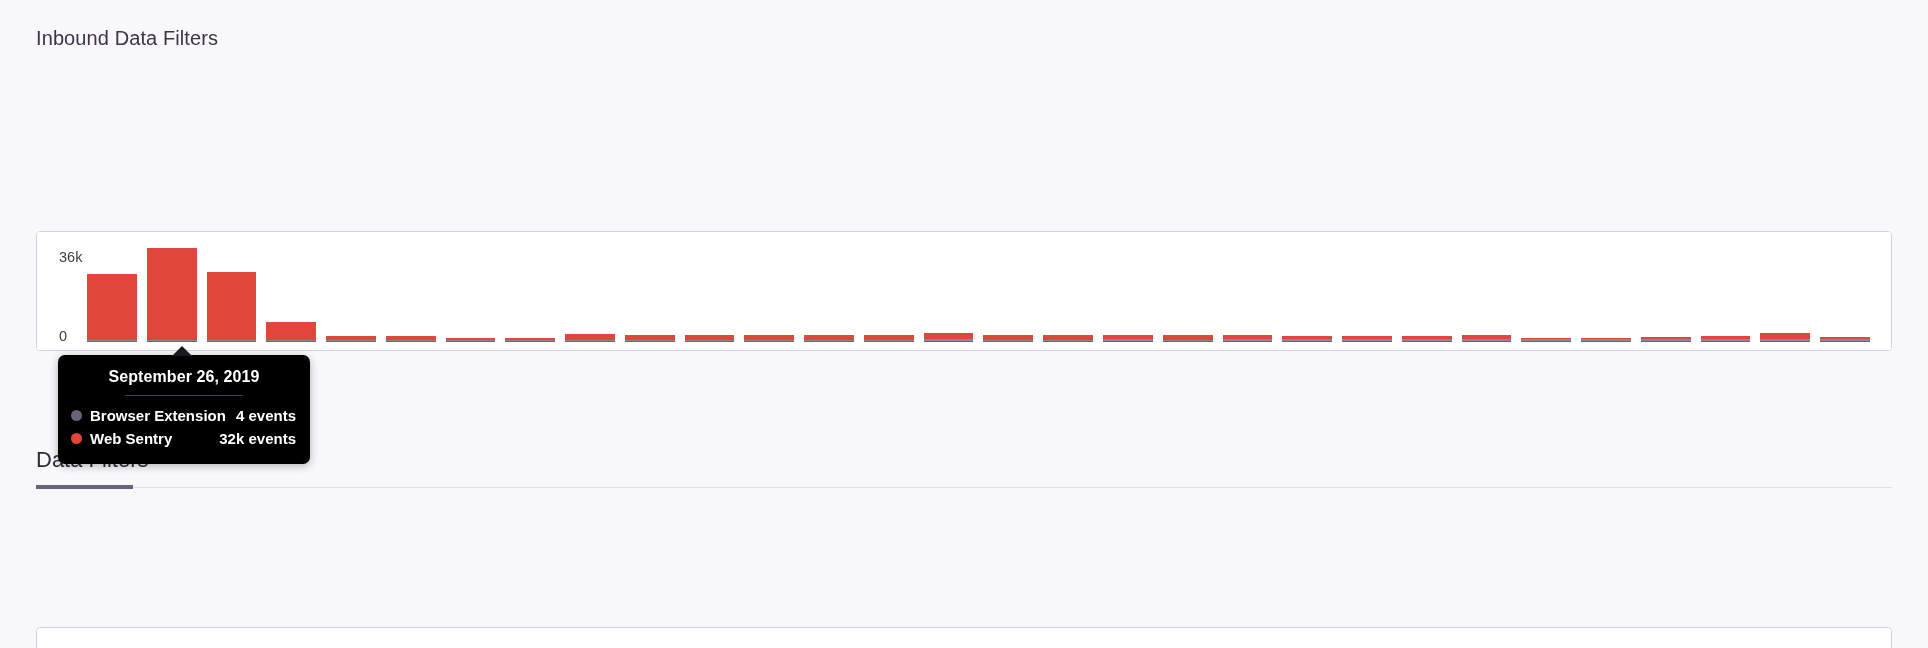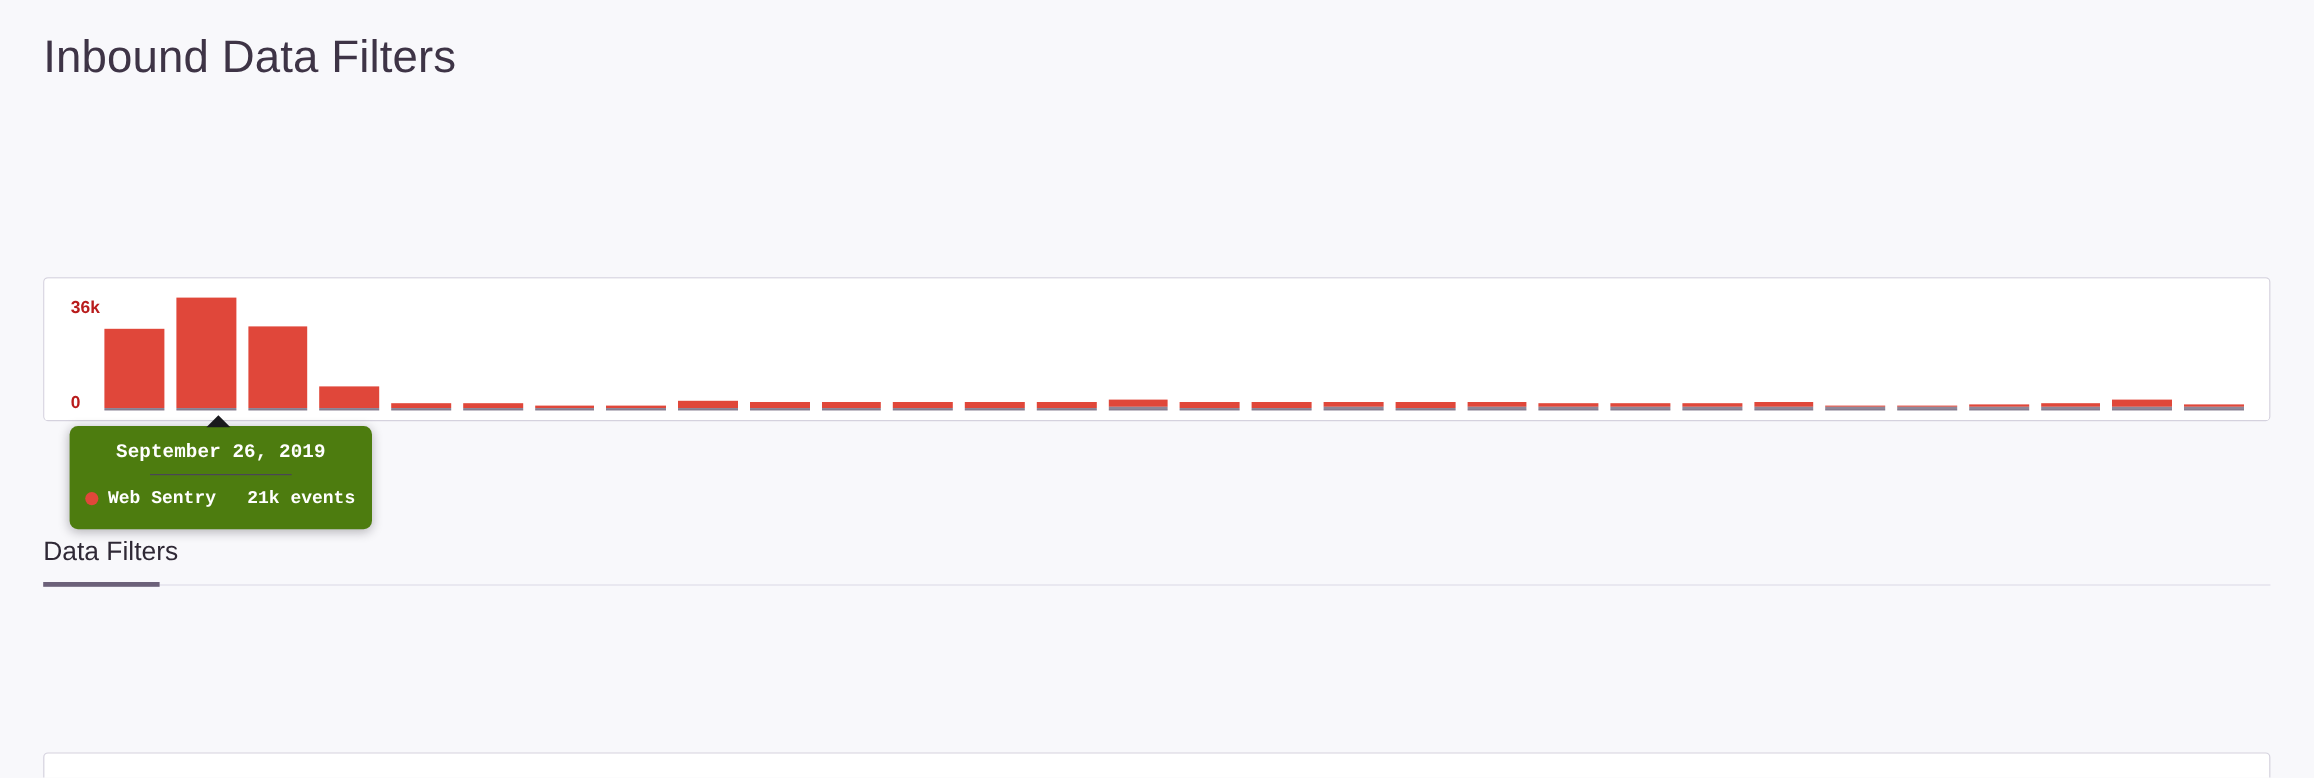--- a/index.html
+++ b/index.html
@@ -22,21 +22,21 @@
     width: 1928px;
     height: 648px;
     padding: 0 36px;
   }
 
   
   .page-title {
     position: absolute;
     left: 36px;
     top: 26px;
-    font-size: 38px;
+    font-size: 20px;
     font-weight: 400;
     letter-spacing: 0.1px;
     color: #3e3446;
     line-height: 1.2;
   }
 
   .page-desc {
     position: absolute;
     left: 36px;
     top: 118px;
@@ -88,22 +88,22 @@
     position: absolute;
     left: 0;
     top: 0;
     right: 0;
     bottom: 0;
   }
 
   .axis-label {
     position: absolute;
     font-size: 14.5px;
-    color: #b91c1c;
-    font-weight: 700;
+    color: #404040;
+    font-weight: 400;
     line-height: 1;
   }
   .axis-label.max { left: 22px; top: 18px; }
   .axis-label.min { left: 22px; bottom: 7px; }
 
   .bars {
     position: absolute;
     left: 45px;
     right: 16px;
     bottom: 8px;
@@ -126,27 +126,26 @@
     width: 100%;
     display: block;
   }
 
   
   .tooltip {
     position: absolute;
     left: 58px;
     top: 355px;
     width: 252px;
-    background: #4d7c0f;
+    background: #000000;
     border-radius: 7px;
     padding: 13px 0 14px 0;
     z-index: 40;
     box-shadow: 0 2px 9px rgba(20,18,28,.30);
     color: #ffffff;
-    font-family: Liberation Mono, monospace;
   }
 
   .tooltip-arrow {
     position: absolute;
     top: -9px;
     left: 114px;
     width: 0; height: 0;
     border-left: 10px solid transparent;
     border-right: 10px solid transparent;
     border-bottom: 10px solid #19191d;
@@ -418,20 +417,25 @@
   <div class="tooltip">
     <div class="tooltip-arrow"></div>
 
     <div class="tt-date">September 26, 2019</div>
 
     <div class="tt-divider"></div>
 
 
     <div id="tt-rows">
         <div class="tt-row">
+          <span class="tt-dot" style="background: rgb(108, 97, 121);"></span>
+          <span class="tt-name">Browser Extension</span>
+          <span class="tt-val">4 events</span>
+        </div>
+        <div class="tt-row">
           <span class="tt-dot" style="background: rgb(224, 71, 58);"></span>
           <span class="tt-name">Web Sentry</span>
-          <span class="tt-val">21k events</span>
+          <span class="tt-val">32k events</span>
         </div>
       </div>
   </div>
 
 </div>
 
 </body></html>

